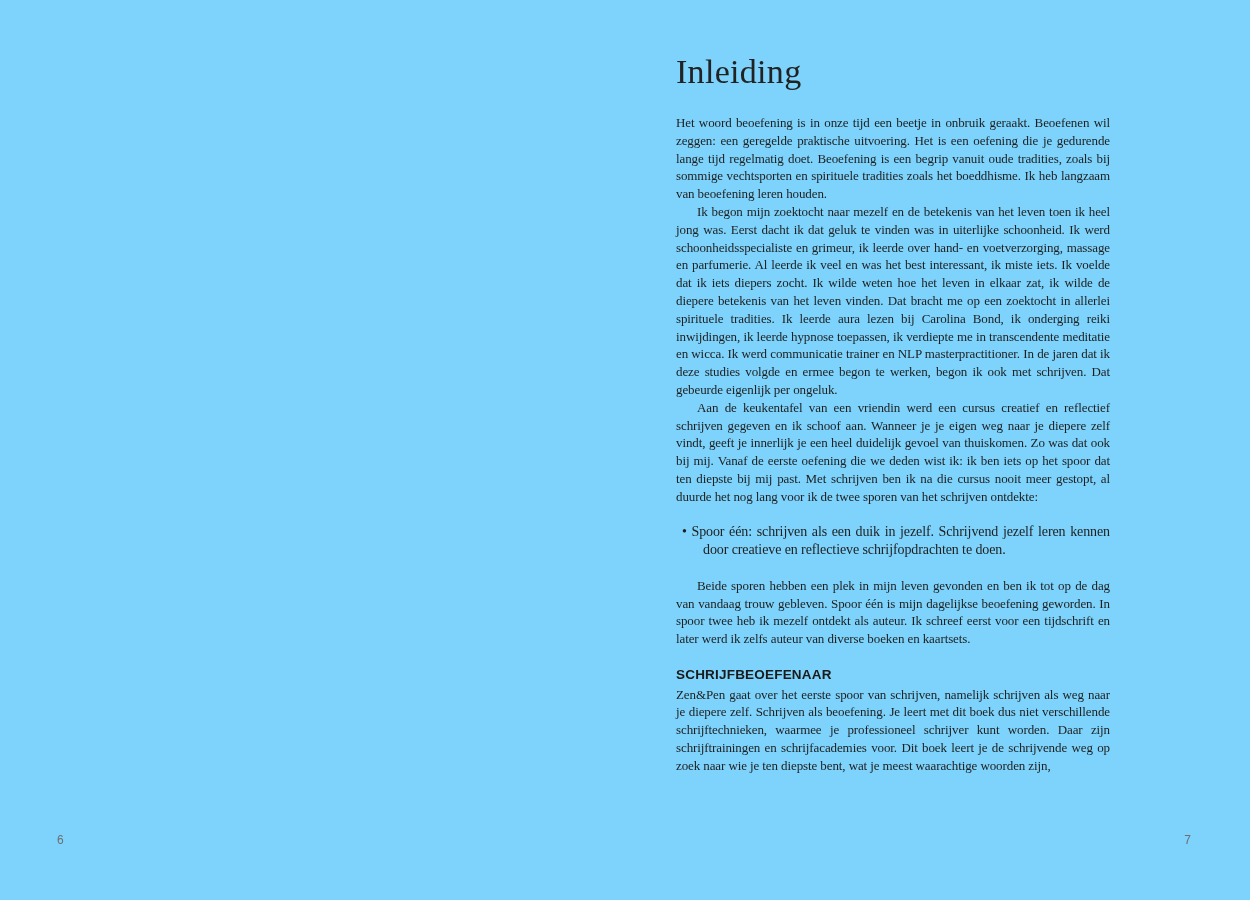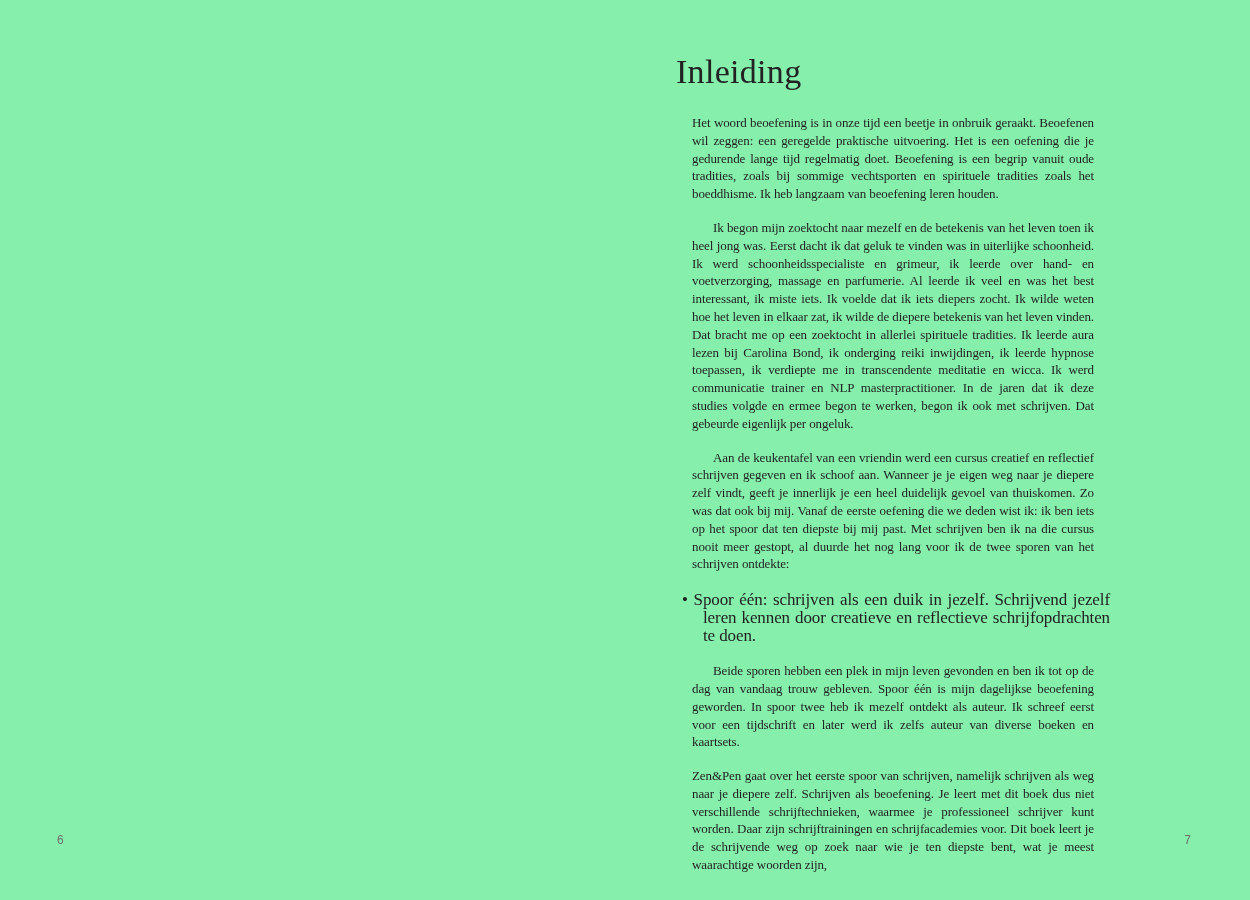--- a/index.html
+++ b/index.html
@@ -14,21 +14,21 @@
     background: #ffffff;
     overflow: hidden;
     font-family: "Liberation Serif", serif;
     color: #1e1e1e;
   }
   .page {
     position: absolute;
     top: 0;
     width: 625px;
     height: 900px;
-    background: #86efac;
+    background: #7dd3fc;
   }
   .page-left  { left: 0; }
   .page-right { left: 625px; }
 
   .text-column {
     position: absolute;
     left: 51px;            
     top: 52px;
     width: 434px;
   }
@@ -37,35 +37,35 @@
     margin: 0 0 22px 0;
     font-family: "Liberation Serif", serif;
     font-weight: 400;
     font-size: 34px;
     line-height: 40px;
     letter-spacing: 0.3px;
     color: #222222;
   }
 
   .page-body p {
-    margin: 16px;
+    margin: 0;
     font-size: 13px;
     line-height: 17.8px;
     letter-spacing: -0.1px;
     text-align: justify;
   }
   .page-body p.indent { text-indent: 21px; font-family: Liberation Serif, serif; }
 
   .bullet-list {
     margin: 17.8px 0;
     padding: 0 0 0 27px;
     list-style: none;
   }
   .bullet-list li {
-    font-size: 17px;
+    font-size: 14px;
     line-height: 17.8px;
     letter-spacing: -0.1px;
     text-align: justify;
     padding-left: 0;
     text-indent: -21px;
   }
   .bullet-list li::before {
     content: "\2022\00a0";
   }
 
@@ -101,19 +101,20 @@
     <div class="text-column">
       <h1 class="chapter-title">Inleiding</h1>
       <div class="page-body">
           <p>Het woord beoefening is in onze tijd een beetje in onbruik geraakt. Beoefenen wil zeggen: een geregelde praktische uitvoering. Het is een oefening die je gedurende lange tijd regelmatig doet. Beoefening is een begrip vanuit oude tradities, zoals bij sommige vechtsporten en spirituele tradities zoals het boeddhisme. Ik heb langzaam van beoefening leren houden.</p>
           <p class="indent">Ik begon mijn zoektocht naar mezelf en de betekenis van het leven toen ik heel jong was. Eerst dacht ik dat geluk te vinden was in uiterlijke schoonheid. Ik werd schoonheidsspecialiste en grimeur, ik leerde over hand- en voetverzorging, massage en parfumerie. Al leerde ik veel en was het best interessant, ik miste iets. Ik voelde dat ik iets diepers zocht. Ik wilde weten hoe het leven in elkaar zat, ik wilde de diepere betekenis van het leven vinden. Dat bracht me op een zoektocht in allerlei spirituele tradities. Ik leerde aura lezen bij Carolina Bond, ik onderging reiki inwijdingen, ik leerde hypnose toepassen, ik verdiepte me in transcendente meditatie en wicca. Ik werd communicatie trainer en NLP masterpractitioner. In de jaren dat ik deze studies volgde en ermee begon te werken, begon ik ook met schrijven. Dat gebeurde eigenlijk per ongeluk.</p>
           <p class="indent">Aan de keukentafel van een vriendin werd een cursus creatief en reflectief schrijven gegeven en ik schoof aan. Wanneer je je eigen weg naar je diepere zelf vindt, geeft je innerlijk je een heel duidelijk gevoel van thuiskomen. Zo was dat ook bij mij. Vanaf de eerste oefening die we deden wist ik: ik ben iets op het spoor dat ten diepste bij mij past. Met schrijven ben ik na die cursus nooit meer gestopt, al duurde het nog lang voor ik de twee sporen van het schrijven ontdekte:</p>
           <ul class="bullet-list">
             <li>Spoor één: schrijven als een duik in jezelf. Schrijvend jezelf leren kennen door creatieve en reflectieve schrijfopdrachten te doen.</li>
           </ul>
           <p class="indent">Beide sporen hebben een plek in mijn leven gevonden en ben ik tot op de dag van vandaag trouw gebleven. Spoor één is mijn dagelijkse beoefening geworden. In spoor twee heb ik mezelf ontdekt als auteur. Ik schreef eerst voor een tijdschrift en later werd ik zelfs auteur van diverse boeken en kaartsets.</p>
+          <h2 class="section-heading">SCHRIJFBEOEFENAAR</h2>
           <p>Zen&amp;Pen gaat over het eerste spoor van schrijven, namelijk schrijven als weg naar je diepere zelf. Schrijven als beoefening. Je leert met dit boek dus niet verschillende schrijftechnieken, waarmee je professioneel schrijver kunt worden. Daar zijn schrijftrainingen en schrijfacademies voor. Dit boek leert je de schrijvende weg op zoek naar wie je ten diepste bent, wat je meest waarachtige woorden zijn,</p>
         </div>
     </div>
     <span class="folio folio-right">7</span>
   </div>
 
 </div>
 
 </body></html>

